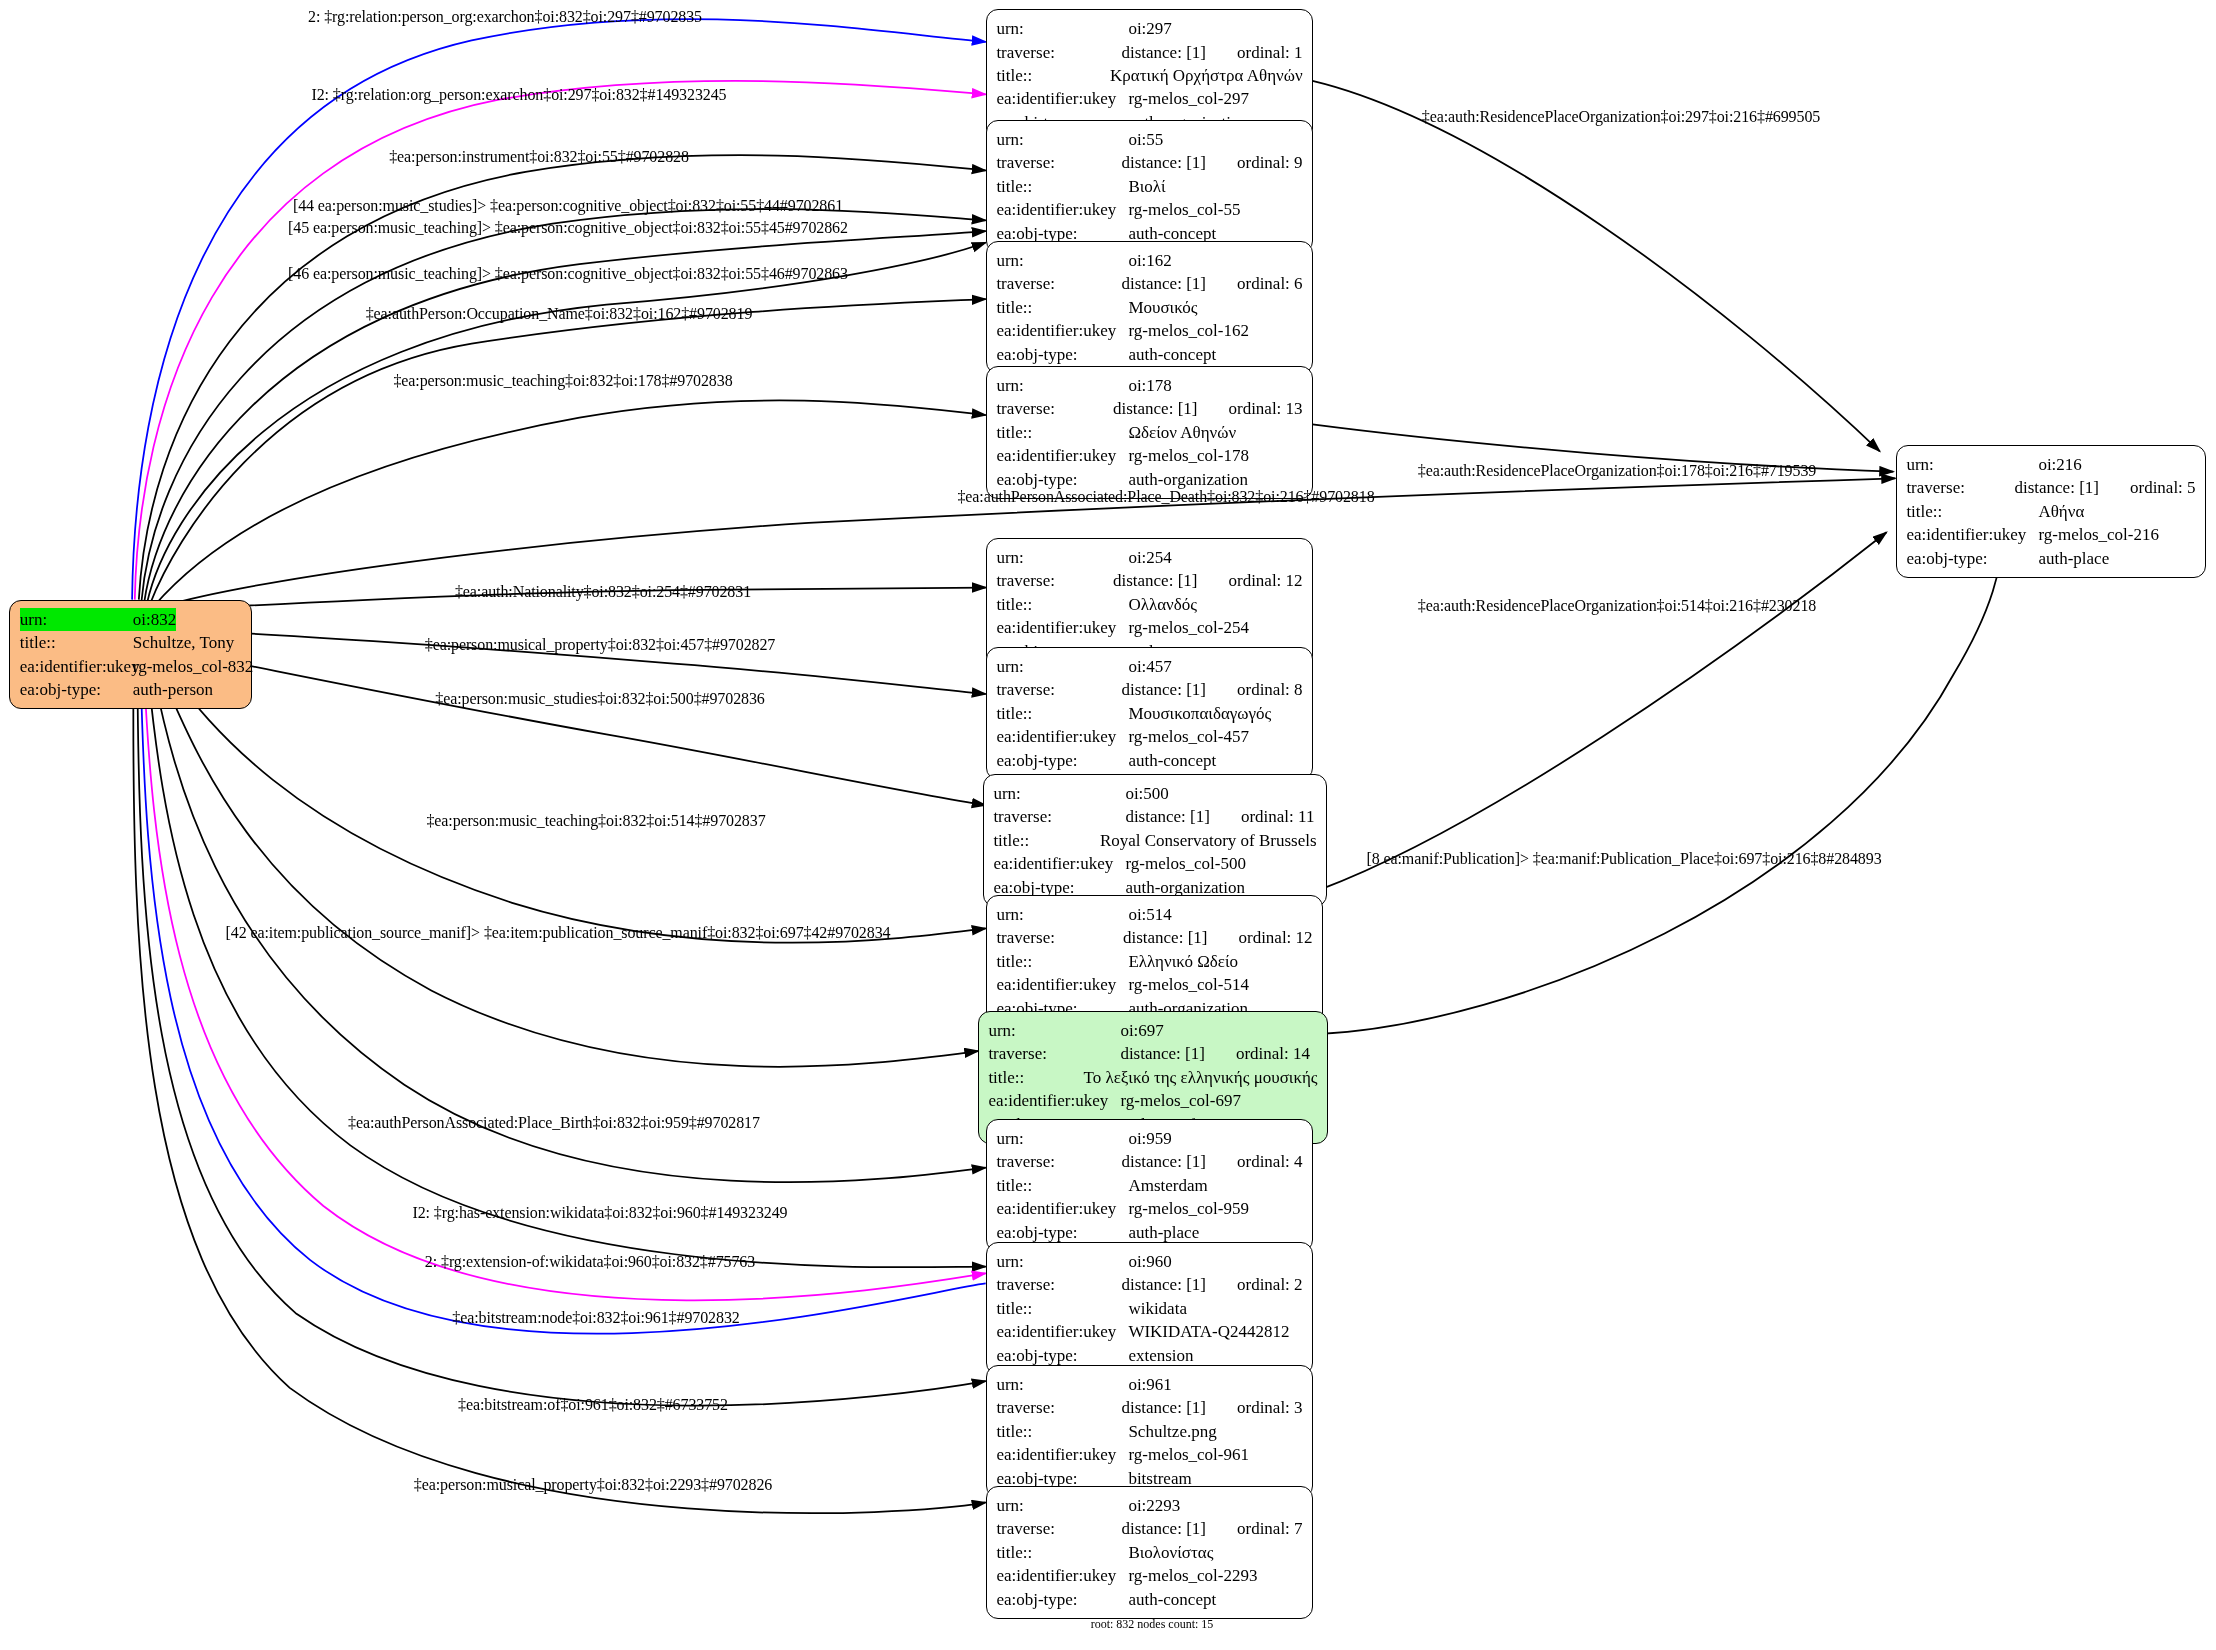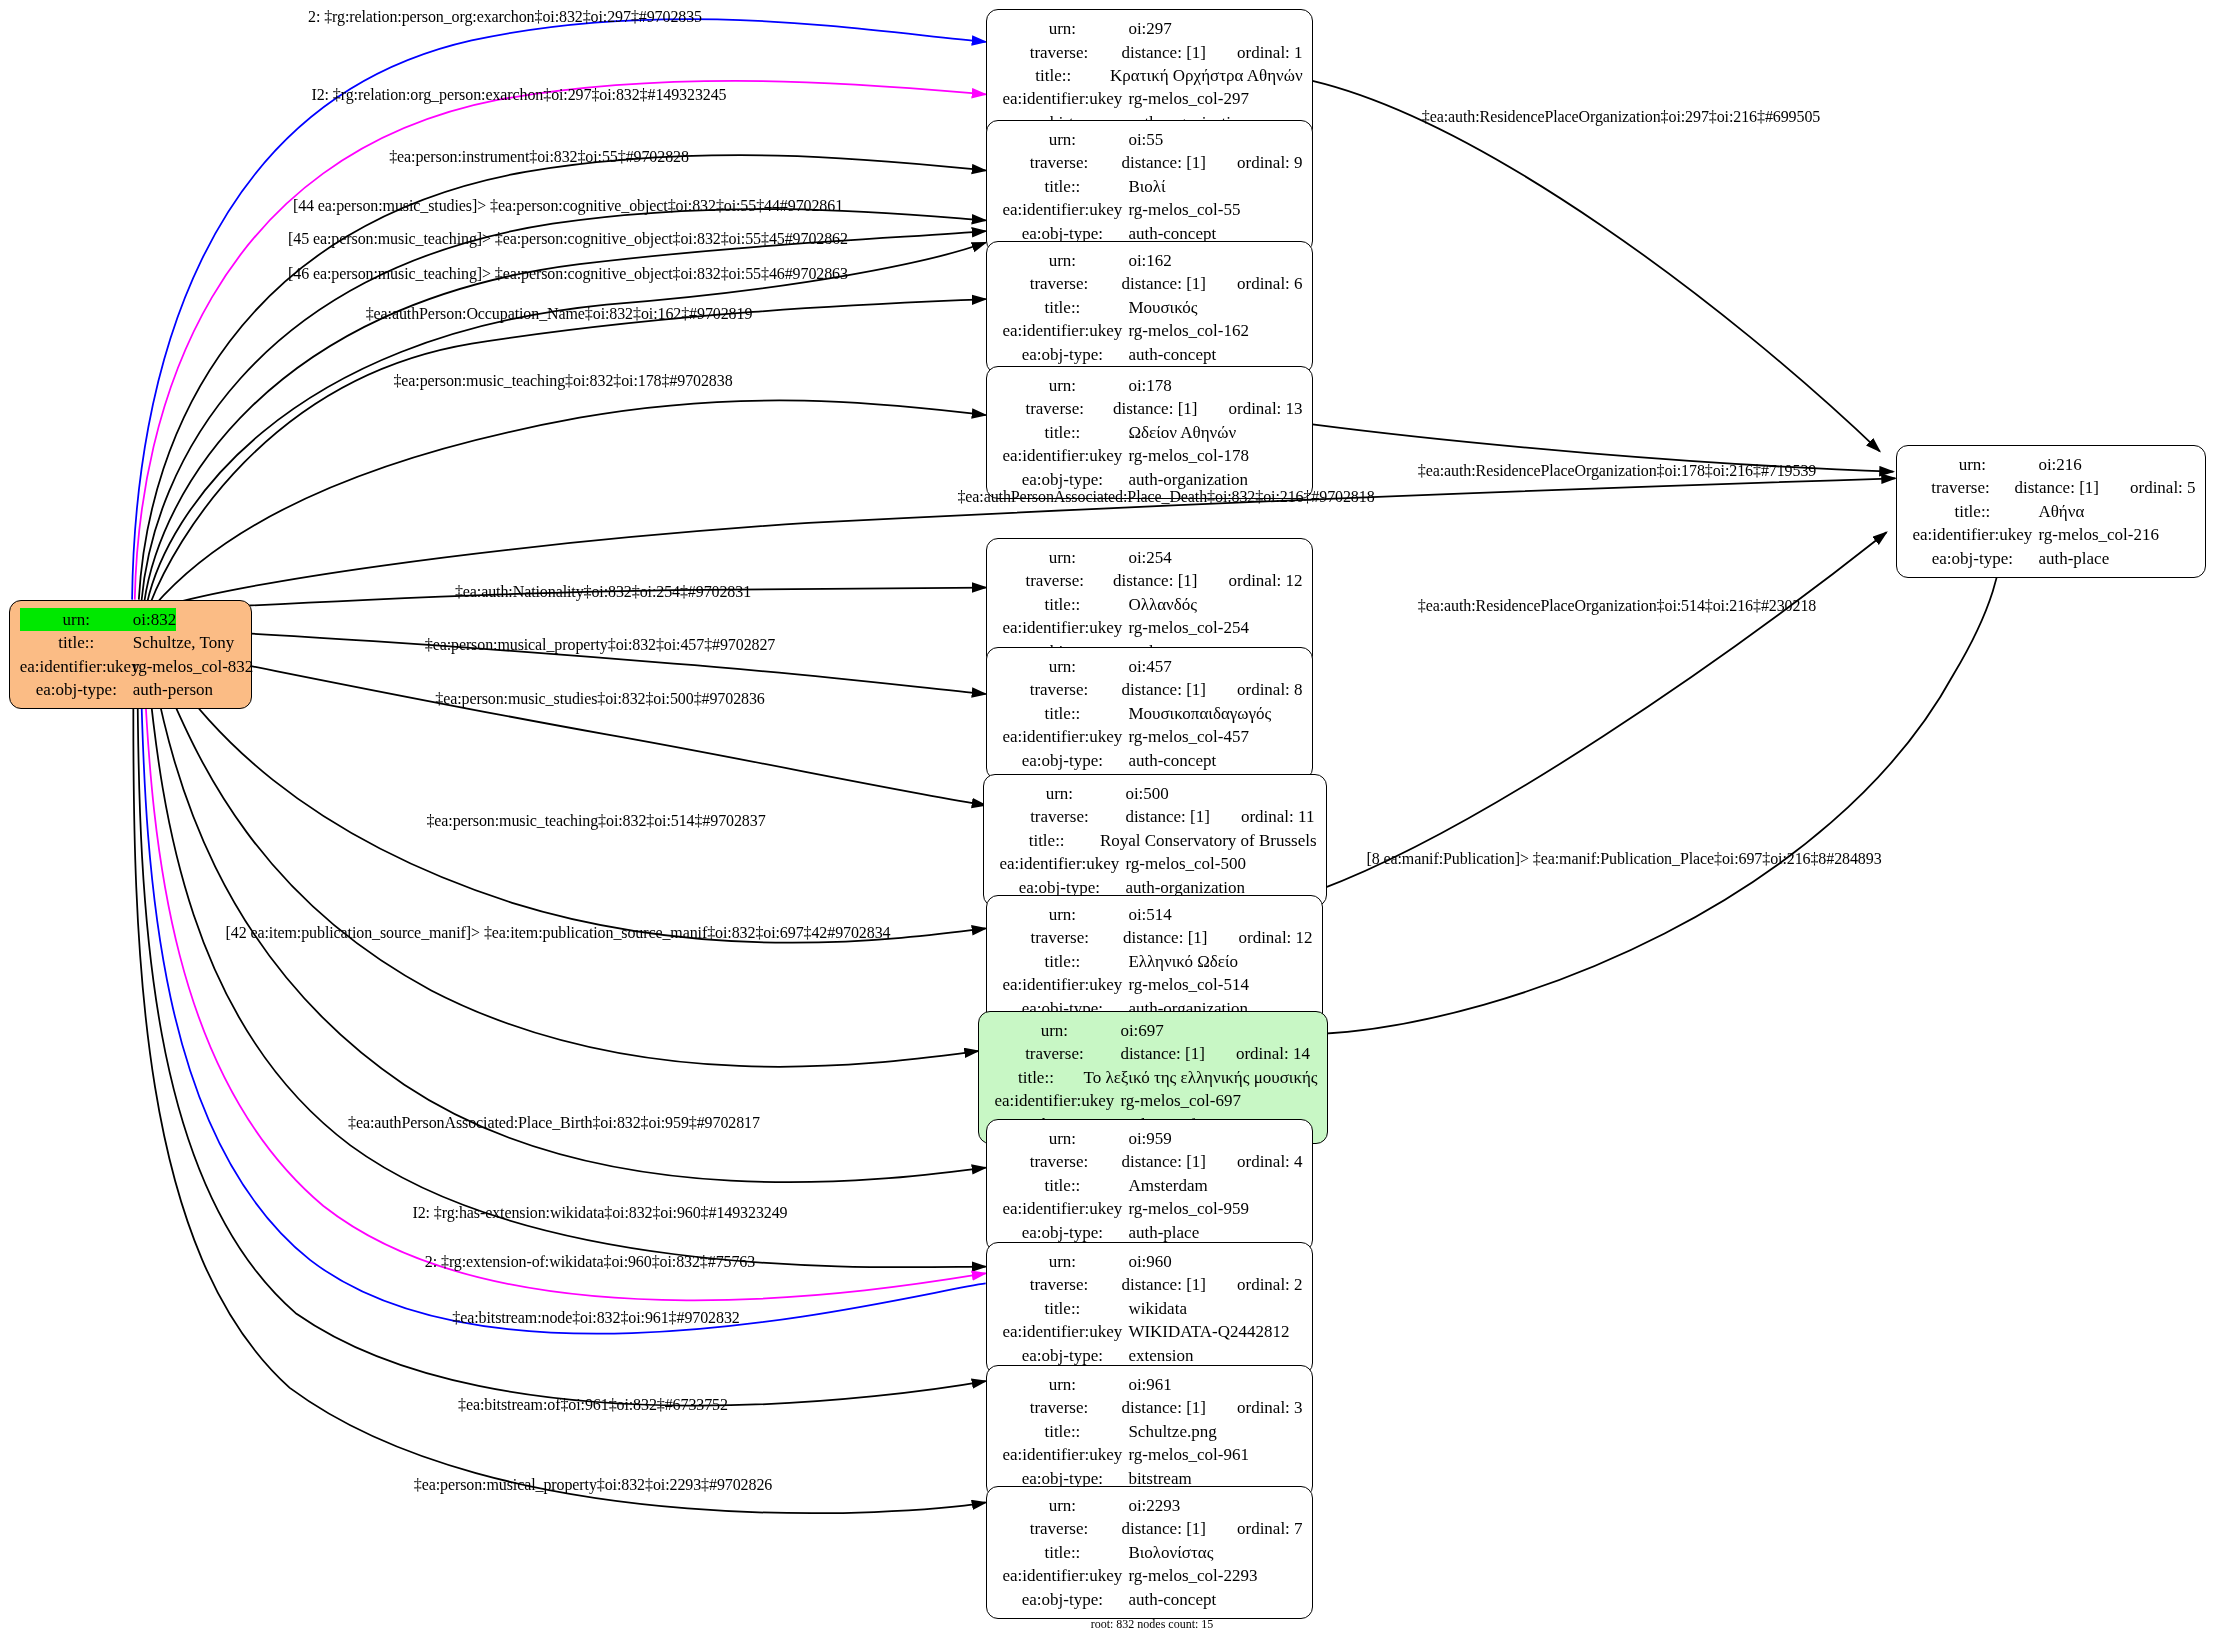--- a/index.html
+++ b/index.html
@@ -1,19 +1,19 @@
 <!DOCTYPE html>
 <html style="font-size:10.8px"><head>
 <meta charset="utf-8">
 <style>
   html,body{margin:0;padding:0;background:#ffffff;}
   body{font-family:"Liberation Serif", serif;}
   #canvas{position:relative;width:2216px;height:1650px;background:#fff;overflow:hidden;}
   svg#edges{position:absolute;left:0;top:0;width:2216px;height:1650px;pointer-events:none;}
-  .node{position:absolute;box-sizing:border-box;border:1.3px solid #000;border-radius:12px;background:#ffffff;padding:6.7px 9.4px;text-align:center;}
+  .node{position:absolute;box-sizing:border-box;border:1.3px solid #000;border-radius:12px;background:#ffffff;padding:6.7px 9.4px;}
   .node.root{background:#fbbc85;border-color:#000;}
   .node.manifestation{background:#c8f7c5;border-color:#000;}
   .row{display:flex;align-items:baseline;line-height:1.38;white-space:nowrap;}
   .k{display:inline-block;font-size:17px;color:#000;}
   .v{display:inline-block;font-size:17px;color:#000;}
   .hl .k,.hl .v{background:#00e800;}
   .trav{display:flex;gap:31px;}
   .elabel{position:absolute;font-size:16px;color:#000;white-space:nowrap;transform:translate(-50%,-50%);letter-spacing:-0.1px;}
   .footer{position:absolute;font-size:12px;color:#000;white-space:nowrap;transform:translateX(-50%);}
 </style>
@@ -463,21 +463,21 @@
     <div class="row">
         <span class="k" style="width:132px;">ea:obj-type:</span>
         <span class="v">auth-place</span>
       </div>
   </div>
 
   <div class="elabel" style="left:505px;top:17px;">2: ‡rg:relation:person_org:exarchon‡oi:832‡oi:297‡#9702835</div>
   <div class="elabel" style="left:519px;top:95px;">I2: ‡rg:relation:org_person:exarchon‡oi:297‡oi:832‡#149323245</div>
   <div class="elabel" style="left:539px;top:157px;">‡ea:person:instrument‡oi:832‡oi:55‡#9702828</div>
   <div class="elabel" style="left:568px;top:206px;">[44 ea:person:music_studies]&gt; ‡ea:person:cognitive_object‡oi:832‡oi:55‡44#9702861</div>
-  <div class="elabel" style="left:568px;top:239px;">[45 ea:person:music_teaching]&gt; ‡ea:person:cognitive_object‡oi:832‡oi:55‡45#9702862</div>
+  <div class="elabel" style="left:568px;top:228px;">[45 ea:person:music_teaching]&gt; ‡ea:person:cognitive_object‡oi:832‡oi:55‡45#9702862</div>
   <div class="elabel" style="left:568px;top:274px;">[46 ea:person:music_teaching]&gt; ‡ea:person:cognitive_object‡oi:832‡oi:55‡46#9702863</div>
   <div class="elabel" style="left:559px;top:314px;">‡ea:authPerson:Occupation_Name‡oi:832‡oi:162‡#9702819</div>
   <div class="elabel" style="left:563px;top:381px;">‡ea:person:music_teaching‡oi:832‡oi:178‡#9702838</div>
   <div class="elabel" style="left:1166px;top:497px;">‡ea:authPersonAssociated:Place_Death‡oi:832‡oi:216‡#9702818</div>
   <div class="elabel" style="left:603px;top:592px;">‡ea:auth:Nationality‡oi:832‡oi:254‡#9702831</div>
   <div class="elabel" style="left:600px;top:645px;">‡ea:person:musical_property‡oi:832‡oi:457‡#9702827</div>
   <div class="elabel" style="left:600px;top:699px;">‡ea:person:music_studies‡oi:832‡oi:500‡#9702836</div>
   <div class="elabel" style="left:596px;top:821px;">‡ea:person:music_teaching‡oi:832‡oi:514‡#9702837</div>
   <div class="elabel" style="left:558px;top:933px;">[42 ea:item:publication_source_manif]&gt; ‡ea:item:publication_source_manif‡oi:832‡oi:697‡42#9702834</div>
   <div class="elabel" style="left:554px;top:1123px;">‡ea:authPersonAssociated:Place_Birth‡oi:832‡oi:959‡#9702817</div>

